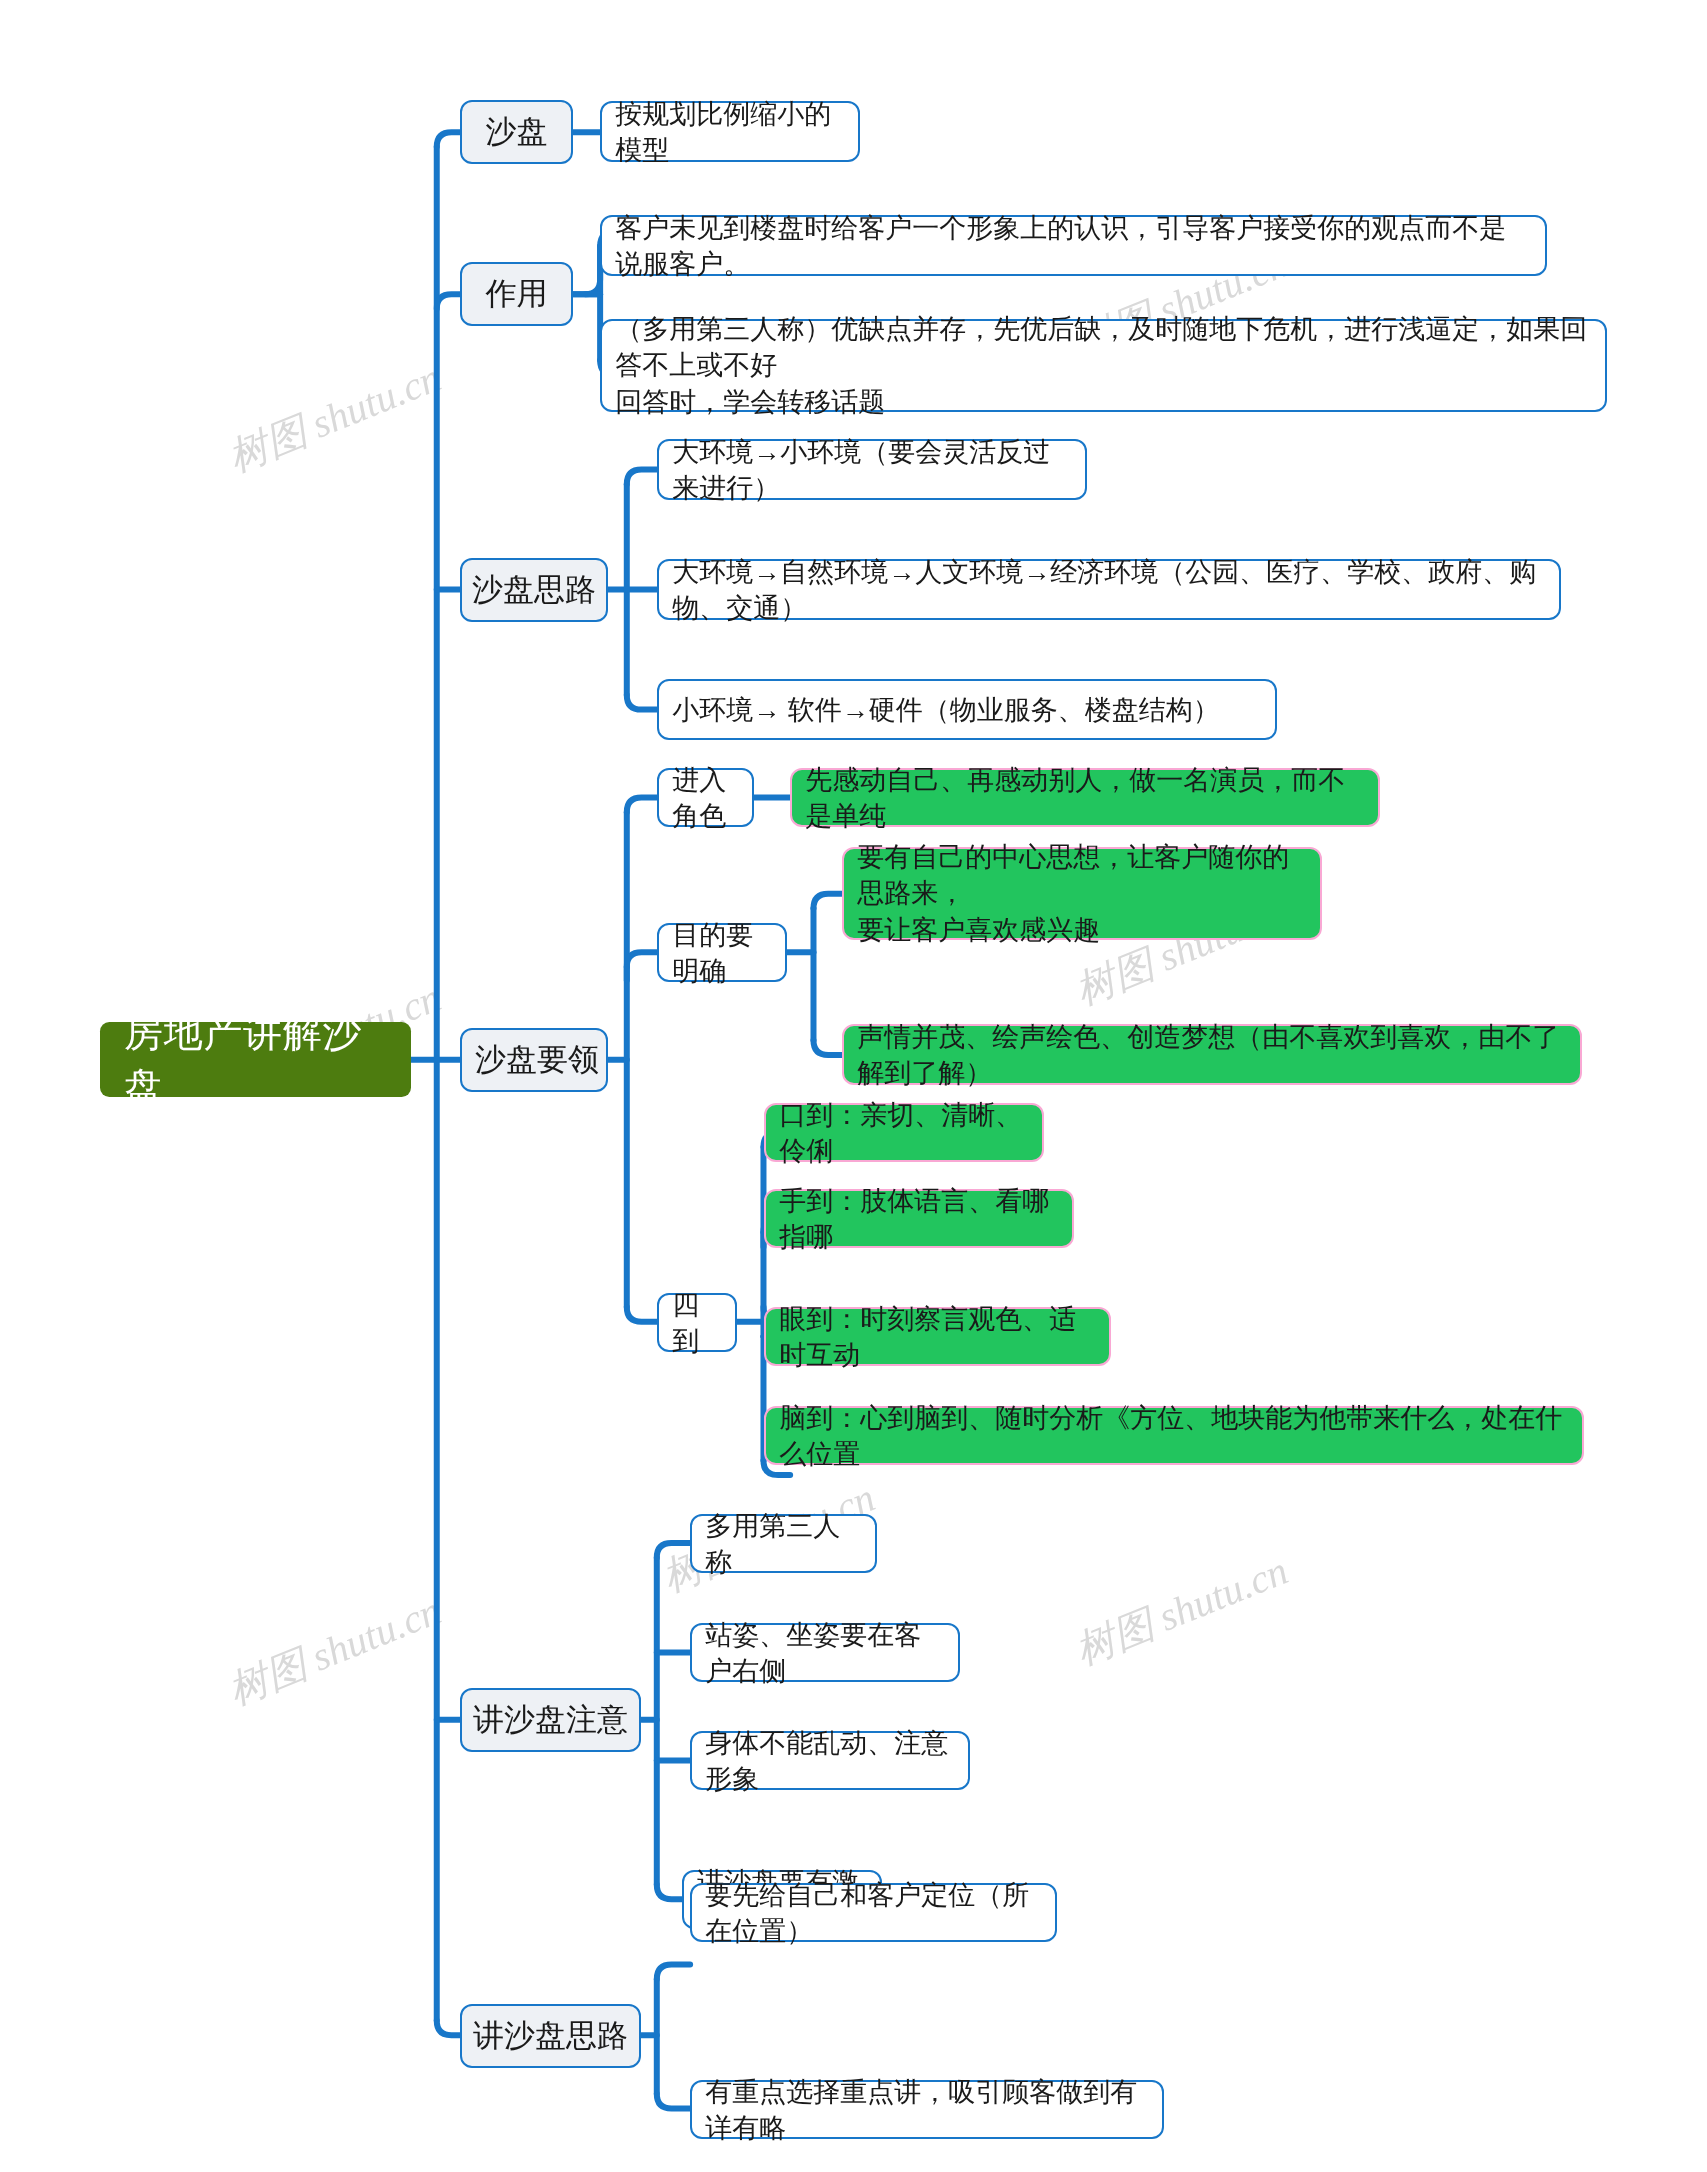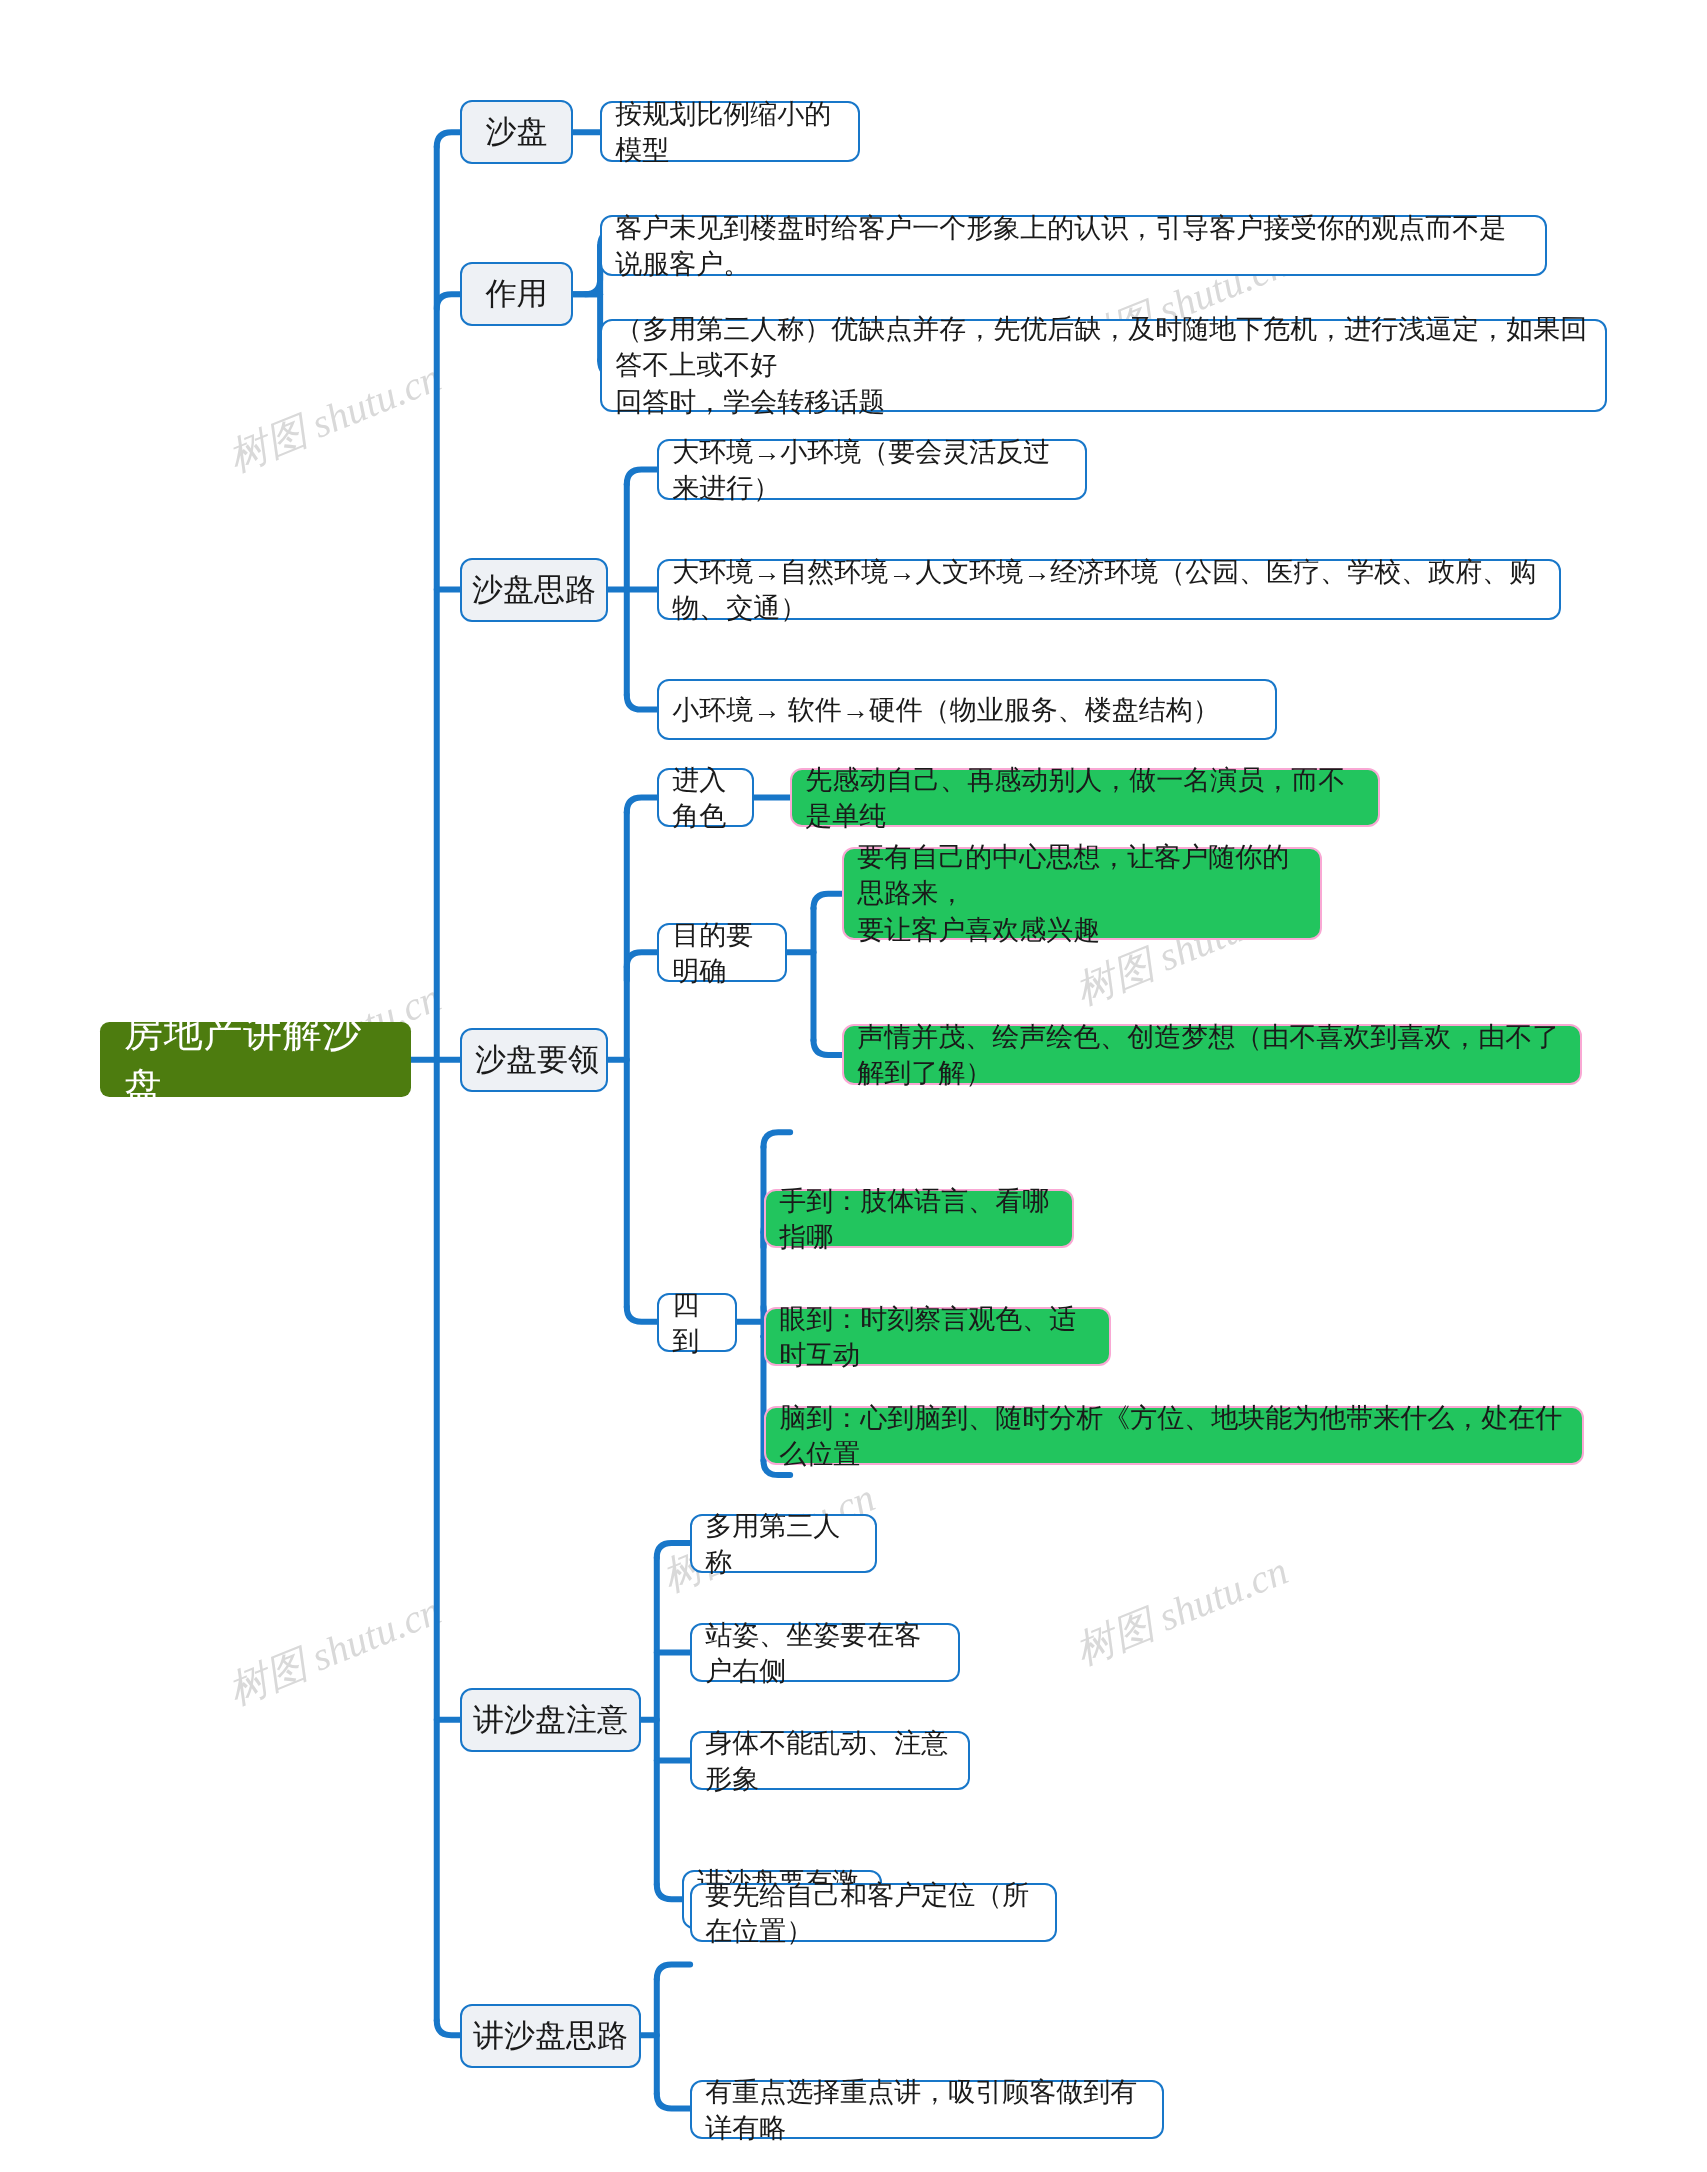--- a/index.html
+++ b/index.html
@@ -204,20 +204,23 @@
     <span>要有自己的中心思想，让客户随你的思路来，
 要让客户喜欢感兴趣</span>
   </div>
   <div class="node lvl4" style="left:842px;top:1024px;width:740px;height:61px;">
     <span>声情并茂、绘声绘色、创造梦想（由不喜欢到喜欢，由不了解到了解）</span>
   </div>
 
   <div class="node lvl3" style="left:657px;top:1293px;width:80px;height:59px;justify-content:center;">
     <span>四到</span>
   </div>
+  <div class="node lvl4" style="left:764px;top:1103px;width:280px;height:59px;">
+    <span>口到：亲切、清晰、伶俐</span>
+  </div>
   <div class="node lvl4" style="left:764px;top:1189px;width:310px;height:59px;">
     <span>手到：肢体语言、看哪指哪</span>
   </div>
   <div class="node lvl4" style="left:764px;top:1307px;width:347px;height:59px;">
     <span>眼到：时刻察言观色、适时互动</span>
   </div>
   <div class="node lvl4" style="left:764px;top:1406px;width:820px;height:59px;">
     <span>脑到：心到脑到、随时分析《方位、地块能为他带来什么，处在什么位置</span>
   </div>
 

